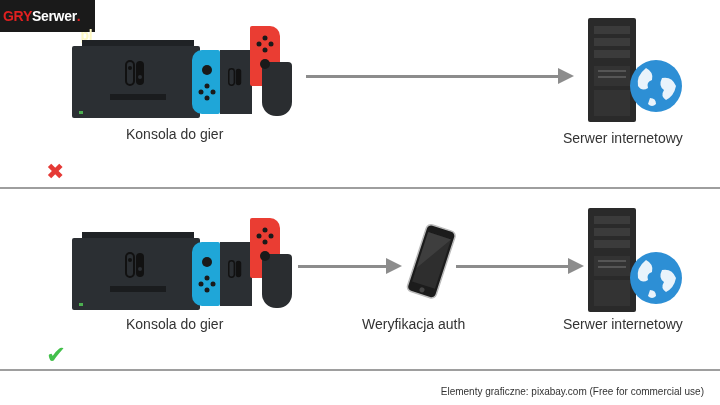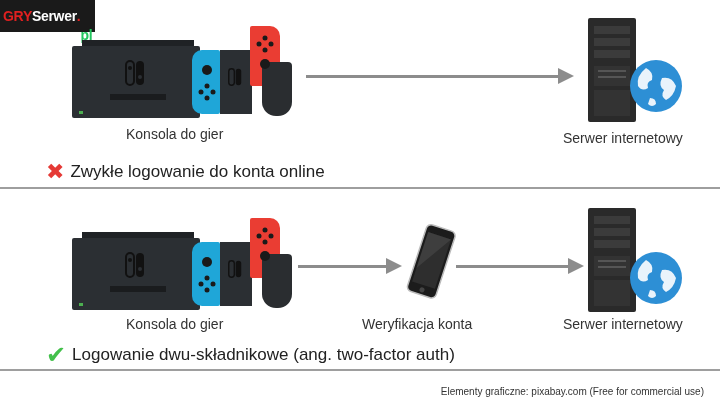--- a/index.html
+++ b/index.html
@@ -3,21 +3,21 @@
 <meta charset="utf-8">
 <style>
   * { margin:0; padding:0; box-sizing:border-box; }
   html, body { width:720px; height:405px; background:#ffffff; overflow:hidden; }
   body { position:relative; font-family:"Liberation Sans", "DejaVu Sans", sans-serif; color:#333333; }
 
   .logo { position:absolute; left:0; top:0; height:21px; padding:16px 3px; background:#1a1a1a; display:flex; align-items:center; font-weight:bold; font-size:14px; letter-spacing:-0.3px;justify-content:center; }
   .logo .gry { color:#e02020; }
   .logo .online { color:#ffffff; }
   .logo .dot { color:#e02020; }
-  .logo .pl { color:#22c55e;margin-top:38px; }
+  .logo .pl { color:#fef9c3;margin-top:38px; }
 
   .abs { position:absolute; }
 
   
   .dock { position:absolute; background:#2b2f33; border-radius:2px; }
   .dock-top { position:absolute; background:#1f2225; }
   .dock-slot { position:absolute; height:6px; background:#1a1c1e; }
   .dock-led { position:absolute; width:4px; height:3px; background:#4caf50; }
   .joy-blue { position:absolute; background:#1fa6d8; border-radius:10px 2px 2px 10px; }
   .joy-red { position:absolute; background:#ea3d33; border-radius:2px 10px 10px 2px; }
@@ -104,21 +104,20 @@
     <circle cx="28" cy="28" r="26" fill="#2d8fd5"></circle>
     <path d="M18 10 q8 4 6 12 q-6 2 -4 8 q-6 4 -10 -2 q-2 -10 8 -18z" fill="#e9f3fb"></path>
     <path d="M34 20 q10 -2 14 8 q-2 10 -10 14 q-6 -4 -2 -10 q-6 -4 -2 -12z" fill="#e9f3fb"></path>
     <path d="M22 40 q6 0 6 6 q-4 4 -8 0z" fill="#e9f3fb"></path>
   </svg>
 </div>
 <div class="label" style="left:563px;top:130px;">Serwer internetowy</div>
 
 <div class="status-line" style="top:161px;">
   <span class="x-icon">✖</span>
-  <span>Zwykłe logowanie do konta online</span>
 </div>
 
 <div class="divider" style="top:187px;"></div>
 
 <div>
   <div class="dock-top" style="left:82px;top:232px;width:112px;height:8px;"></div>
   <div class="dock" style="left:72px;top:238px;width:128px;height:72px;"></div>
   <svg class="abs" style="left:125px;top:252px;" width="20" height="26" viewBox="0 0 20 26">
     <rect x="1" y="1" width="8" height="24" rx="4" fill="none" stroke="#111" stroke-width="2"></rect>
     <rect x="11" y="1" width="8" height="24" rx="4" fill="#111"></rect>
@@ -158,21 +157,21 @@
 </div>
 
 <svg class="abs" style="left:402px;top:222px;" width="56" height="80" viewBox="0 0 56 80">
   <g transform="rotate(18 28 40)">
     <rect x="14" y="4" width="30" height="70" rx="5" fill="#1c1c1c" stroke="#bbbbbb" stroke-width="1.5"></rect>
     <rect x="17" y="12" width="24" height="52" fill="#2e2e2e"></rect>
     <path d="M17 12 L41 12 L17 50 Z" fill="#4a4a4a" opacity="0.6"></path>
     <circle cx="29" cy="69" r="2.5" fill="#444"></circle>
   </g>
 </svg>
-<div class="label" style="left:362px;top:316px;">Weryfikacja konta</div>
+<div class="label" style="left:362px;top:316px;">Weryfikacja auth</div>
 
 <div>
   <div class="arrow-line" style="left:456px;top:265px;width:116px;"></div>
   <div class="arrow-head" style="left:568px;top:258px;"></div>
 </div>
 
 <div>
   <svg class="abs" style="left:588px;top:208px;" width="48" height="104" viewBox="0 0 48 104">
     <rect x="0" y="0" width="48" height="104" rx="2" fill="#2a2a2a"></rect>
     <rect x="6" y="8" width="36" height="8" fill="#3b3b3b"></rect>
@@ -187,18 +186,17 @@
     <circle cx="28" cy="28" r="26" fill="#2d8fd5"></circle>
     <path d="M18 10 q8 4 6 12 q-6 2 -4 8 q-6 4 -10 -2 q-2 -10 8 -18z" fill="#e9f3fb"></path>
     <path d="M34 20 q10 -2 14 8 q-2 10 -10 14 q-6 -4 -2 -10 q-6 -4 -2 -12z" fill="#e9f3fb"></path>
     <path d="M22 40 q6 0 6 6 q-4 4 -8 0z" fill="#e9f3fb"></path>
   </svg>
 </div>
 <div class="label" style="left:563px;top:316px;">Serwer internetowy</div>
 
 <div class="status-line" style="top:343px;">
   <span class="check-icon">✔</span>
-  <span>Logowanie dwu-składnikowe (ang. two-factor auth)</span>
 </div>
 
 <div class="divider" style="top:369px;"></div>
 
 <div class="credits">Elementy graficzne: pixabay.com (Free for commercial use)</div>
 
 </body></html>

